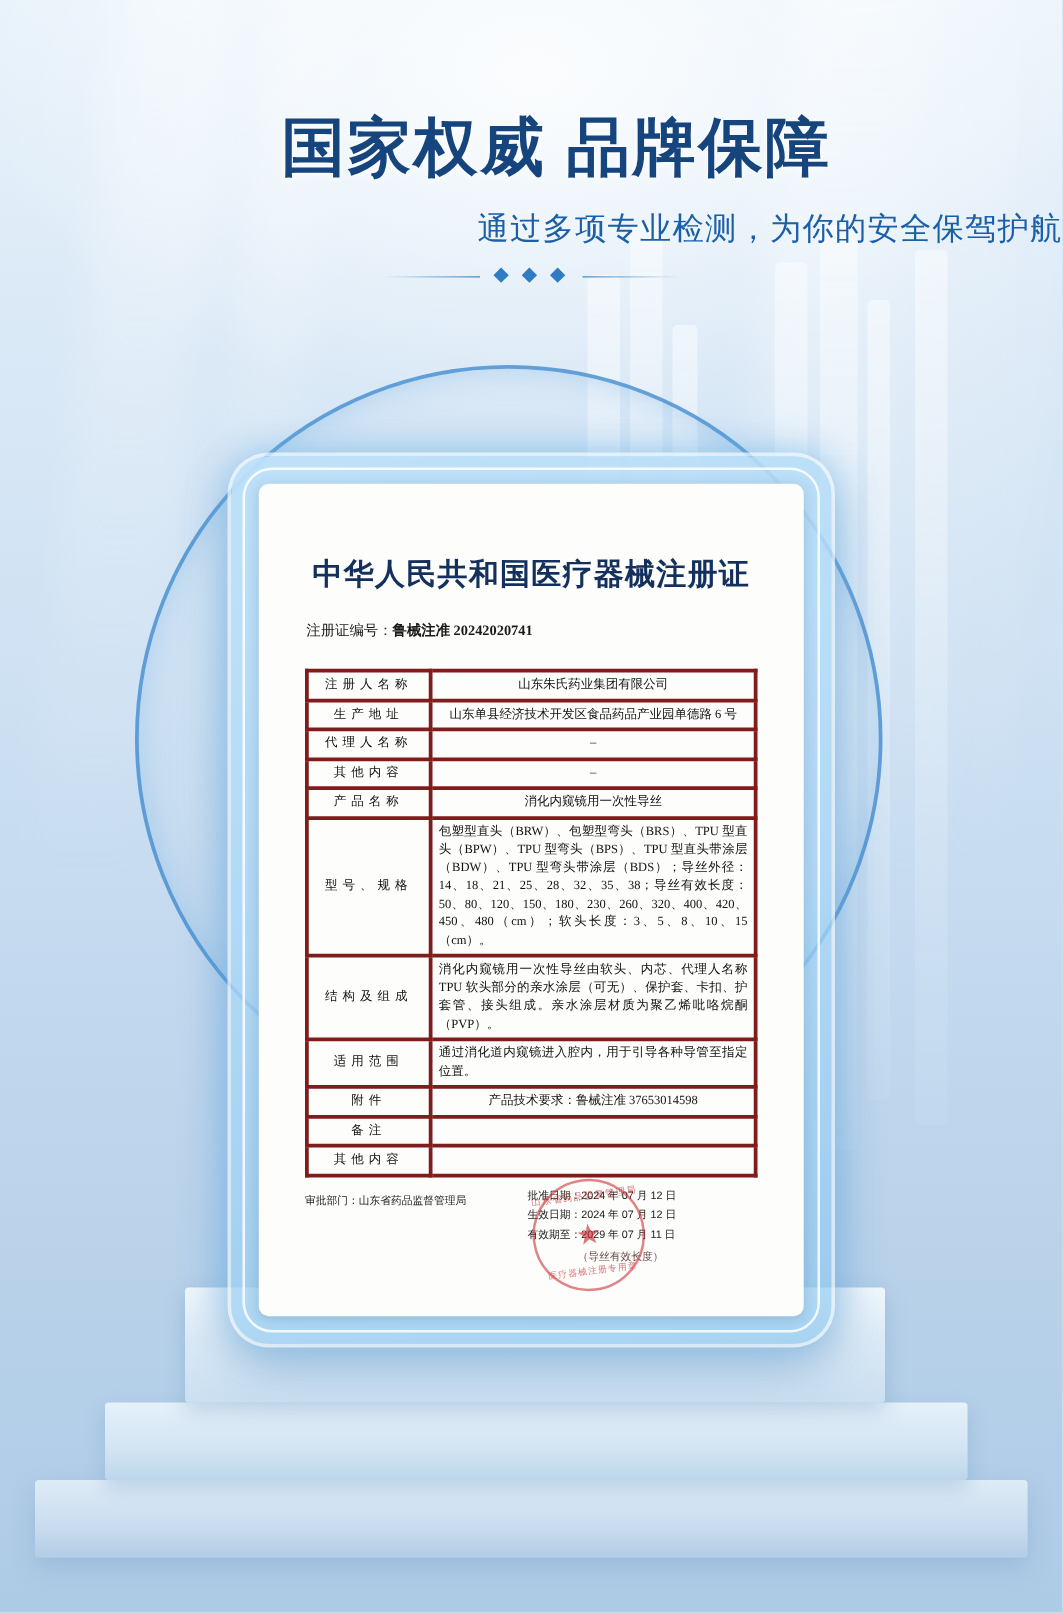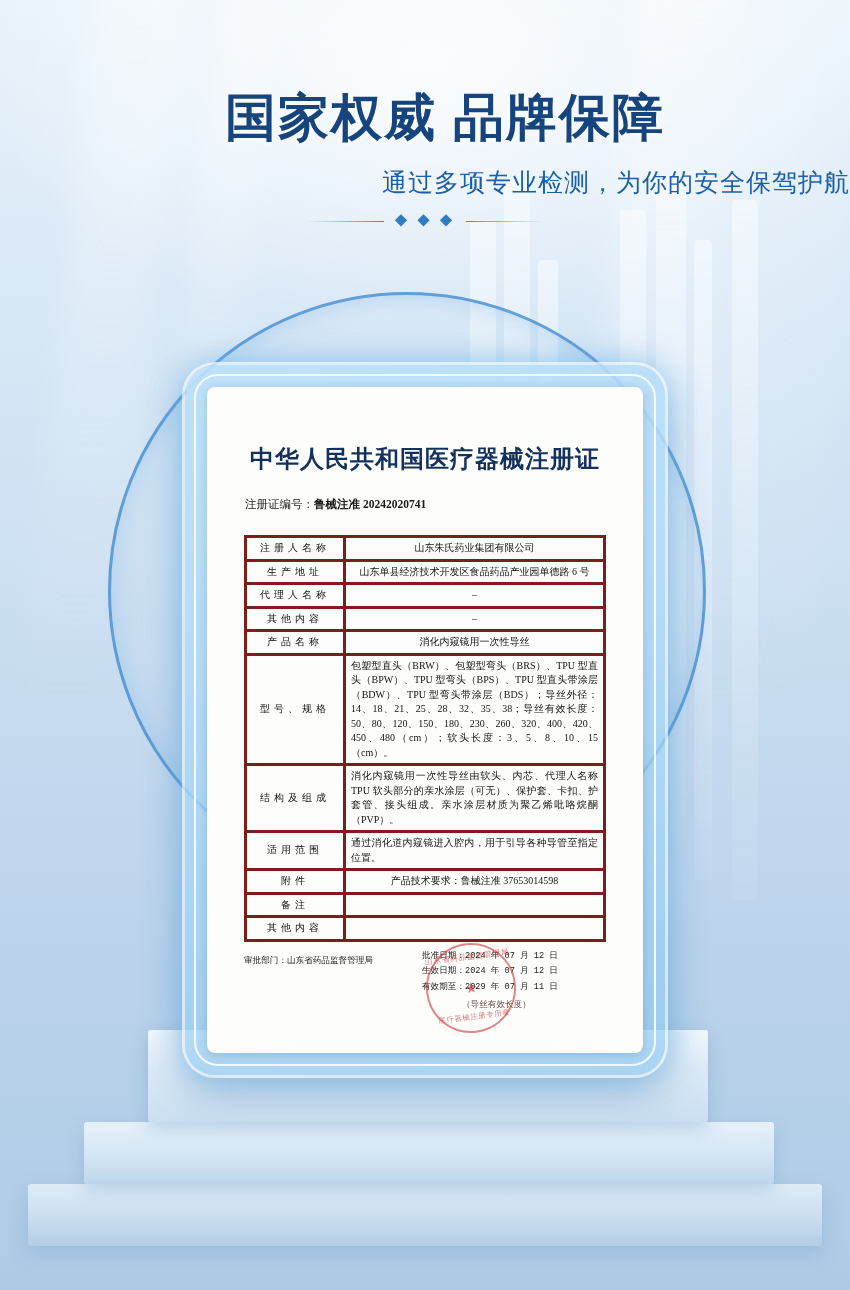--- a/index.html
+++ b/index.html
@@ -233,21 +233,21 @@
     letter-spacing: 4px;
     white-space: nowrap;
   }
   td.val { text-align: center; }
   td.val.just { text-align: justify; }
 
   .cert-footer {
     width: 362px;
     margin: 7px auto 0 auto;
     position: relative;
-    font-family: Liberation Mono, monospace;
+    font-family: Liberation Sans, sans-serif;
     font-size: 8.6px;
     color: #1a1a1a;
     height: 70px;
   }
   .cert-footer .left {
     position:absolute;
     left: 0;
     top: 6px;
   }
   .cert-footer .right {

